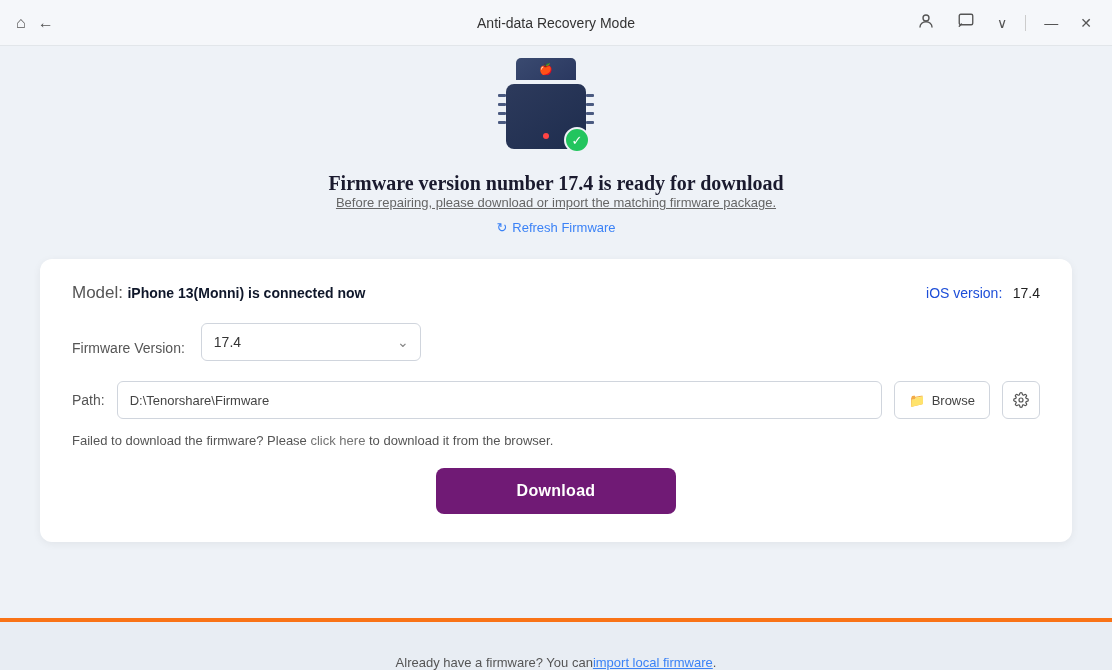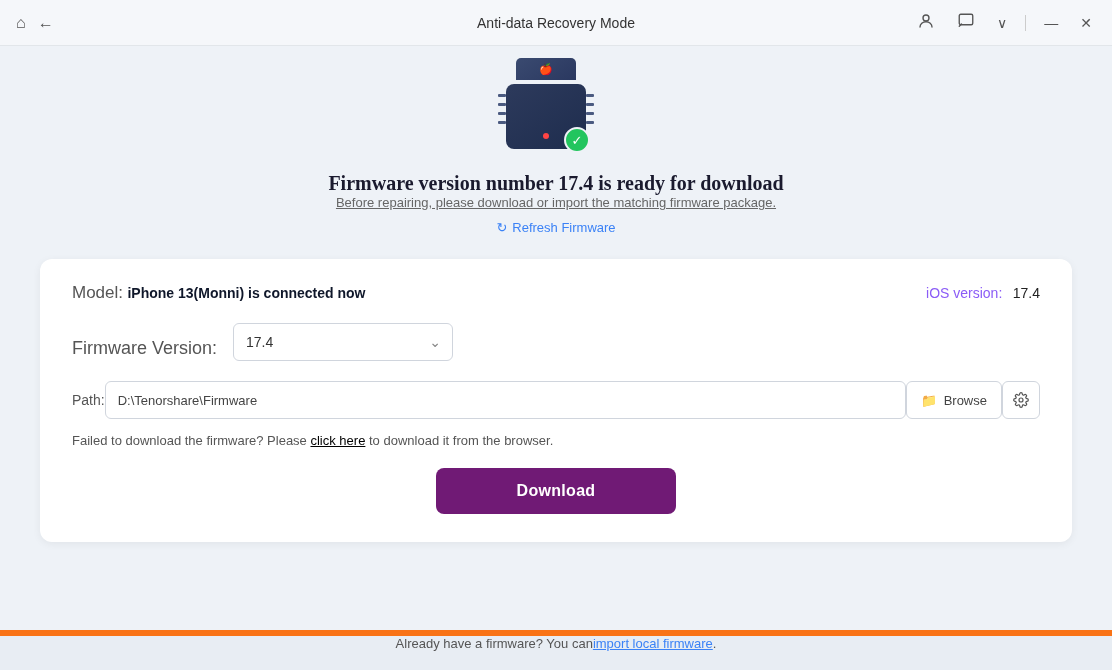--- a/index.html
+++ b/index.html
@@ -211,38 +211,38 @@
       font-size: 17px;
       color: #555;
     }
     .model-value {
       font-size: 14px;
       color: #0f172a;
       font-weight: 700;
     }
     .ios-label {
       font-size: 14px;
-      color: #8b5cf6;
+      color: #1d4ed8;
     }
     .ios-value {
       font-size: 14px;
       color: #222;
       font-weight: 500;
       margin-left: 6px;
     }
 
     
     .firmware-row {
       display: flex;
       align-items: center;
       margin-bottom: 20px;
       gap: 16px;
     }
     .firmware-label {
-      font-size: 18px;
+      font-size: 14px;
       color: #555;
       white-space: nowrap;
       margin-top: 12px;
     }
     .firmware-select-wrapper {
       position: relative;
       display: inline-block;
     }
     .firmware-select-wrapper select {
       width: 220px;
@@ -265,20 +265,21 @@
       transform: translateY(-52%);
       color: #888;
       pointer-events: none;
       font-size: 14px;
     }
 
     
     .path-row {
       display: flex;
       align-items: center;
+      gap: 12px;
       margin-bottom: 14px;
     }
     .path-label {
       font-size: 14px;
       color: #555;
     }
     .path-input {
       flex: 1;
       height: 38px;
       border: 1px solid #d0d5dd;
@@ -317,22 +318,21 @@
     }
 
     
     .error-row {
       font-size: 13px;
       color: #555;
       margin-bottom: 20px;
       padding-left: 0;
     }
     .error-link {
-      color: #000000;
-      text-decoration: underline;
+      color: #737373;
       cursor: pointer;
     }
 
     
     .download-btn {
       display: block;
       width: 240px;
       height: 46px;
       background: #701a75;
       color: white;
@@ -340,29 +340,29 @@
       border-radius: 8px;
       font-size: 16px;
       font-weight: 600;
       cursor: pointer;
       margin: 0 auto;
       letter-spacing: 0.3px;
     }
 
     
     .bottom-bar {
-      height: 40px;
+      height: 52px;
       background: #e8edf3;
       display: flex;
-      align-items: flex-start;
+      align-items: flex-end;
       justify-content: center;
       font-size: 13px;
       color: #555;
       flex-shrink: 0;
-      border-top: 6px solid #f97316;
+      border-top: 4px solid #f97316;
     }
     .bottom-link {
       color: #3b82f6;
       text-decoration: underline;
       cursor: pointer;
     }
   </style>
 </head>
 <body>
 

